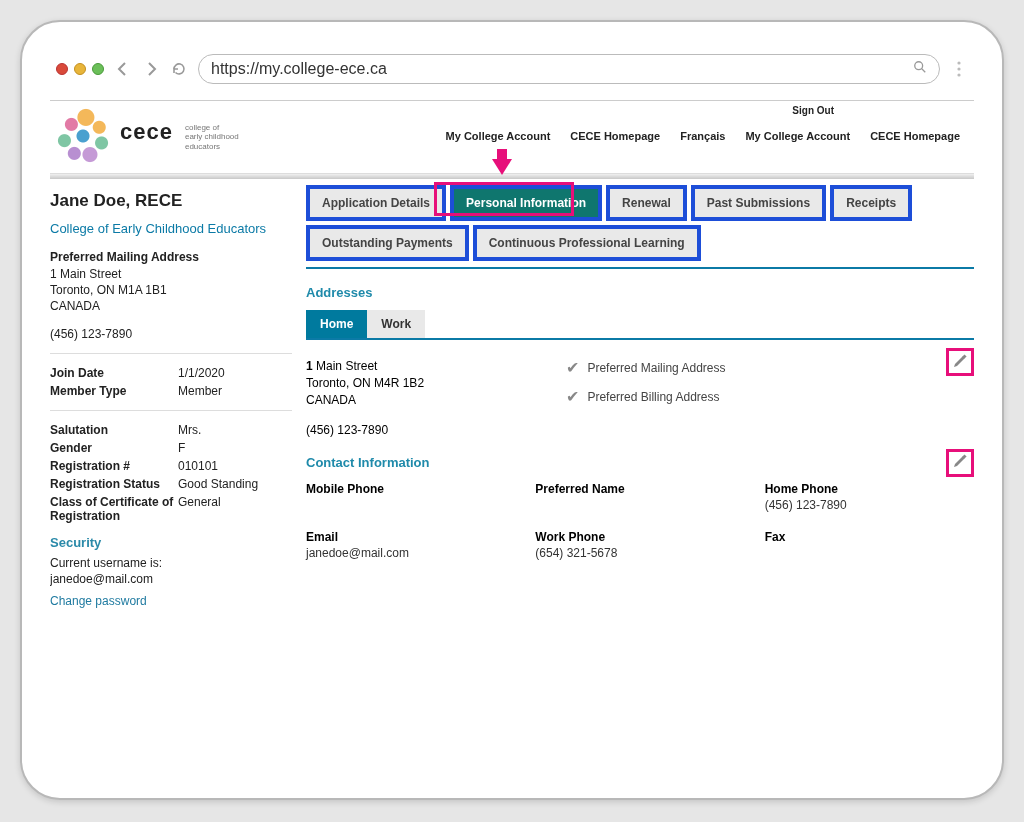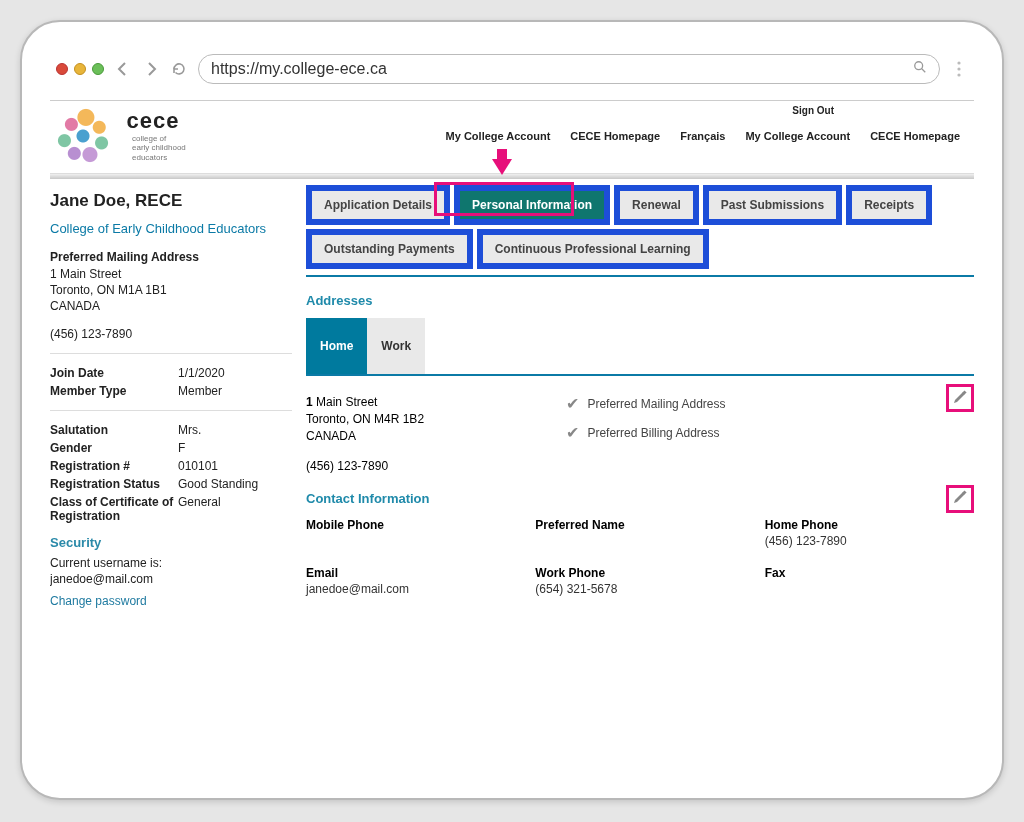--- a/index.html
+++ b/index.html
@@ -70,21 +70,21 @@
     background:
       radial-gradient(circle at 30% 30%, #e27aa5 0 6px, transparent 7px),
       radial-gradient(circle at 55% 18%, #f4b85a 0 8px, transparent 9px),
       radial-gradient(circle at 78% 35%, #f4b85a 0 6px, transparent 7px),
       radial-gradient(circle at 82% 62%, #7fc6a4 0 6px, transparent 7px),
       radial-gradient(circle at 62% 82%, #c59ad6 0 7px, transparent 8px),
       radial-gradient(circle at 35% 80%, #b88fd1 0 6px, transparent 7px),
       radial-gradient(circle at 18% 58%, #7fc6a4 0 6px, transparent 7px),
       radial-gradient(circle at 50% 50%, #4aa0cf 0 6px, transparent 7px);
   }
-  .logo-text { display:flex; flex-direction:column; line-height:1;align-items:center; }
+  .logo-text { display:flex; flex-direction:row; line-height:1; }
   .logo-text .big { font-size:22px; font-weight:bold; letter-spacing:1px; color:#222; }
   .logo-text .small { font-size:8px; color:#777; margin-top:2px; line-height:1.2;margin-left:12px; }
   .top-links {
     margin-left:auto;
     display:flex; flex-wrap:wrap; justify-content:flex-end;
     gap:0;
     font-size:11px;
     font-weight:bold;
     color:#222;
   }
@@ -103,21 +103,21 @@
   .kv-row .k { width:128px; font-weight:bold; }
   .kv-row .v { flex:1; }
   .sidebar .sec-title { color:#2b8aa9; font-size:13px; font-weight:bold; margin:10px 0 6px; }
   .sidebar .username { margin-bottom:2px; }
   .sidebar .chg-pw { color:#1f7aa0; cursor:pointer; margin-top:8px; display:inline-block; }
 
   .main { flex:1; }
   .tab-strip { display:flex; flex-wrap:wrap; gap:4px; position:relative; }
   .tab-strip .tab {
     background:#e9e9e9; color:#444; font-size:12px; font-weight:bold;
-    padding:7px 12px; cursor:pointer; border:6px solid #1d4ed8;
+    padding:7px 12px; cursor:pointer; border:4px solid #1d4ed8;
   }
   .tab-strip .tab.active {
     background:#0f766e; color:#fff;text-align:center;
   }
   .tab-highlight {
     position:absolute; border:3px solid #e70f7a; pointer-events:none;
     top:-3px; left:128px; width:140px; height:34px;
   }
   .pink-arrow-down {
     position:absolute; top:-26px; left:186px; width:0; height:0;
@@ -126,21 +126,21 @@
   }
   .pink-arrow-down::before {
     content:""; position:absolute; top:-26px; left:-5px; width:10px; height:12px; background:#e70f7a;
   }
   .blue-sep { height:2px; background:#0b7aa6; margin-top:6px; }
 
   .section-title { color:#1f8aaa; font-size:13px; font-weight:bold; margin:16px 0 10px; }
   .subtabs { display:flex; border-bottom:2px solid #0b7aa6; }
   .subtabs .st {
     background:#e9e9e9; color:#333; font-size:12px; font-weight:bold;
-    padding:21px 14px; cursor:pointer;
+    padding:7px 14px; cursor:pointer;
   }
   .subtabs .st.active { background:#007a9e; color:#fff; }
 
   .address-block { display:flex; gap:30px; margin-top:18px; position:relative; font-size:12px; }
   .address-left { width:230px; line-height:1.4; }
   .address-left .line1 b { font-weight:bold; }
   .address-right { flex:1; }
   .check-row { display:flex; align-items:center; gap:8px; margin-bottom:10px; color:#444; }
   .check-row .ck { color:#888; font-size:16px; }
   .edit-btn {

